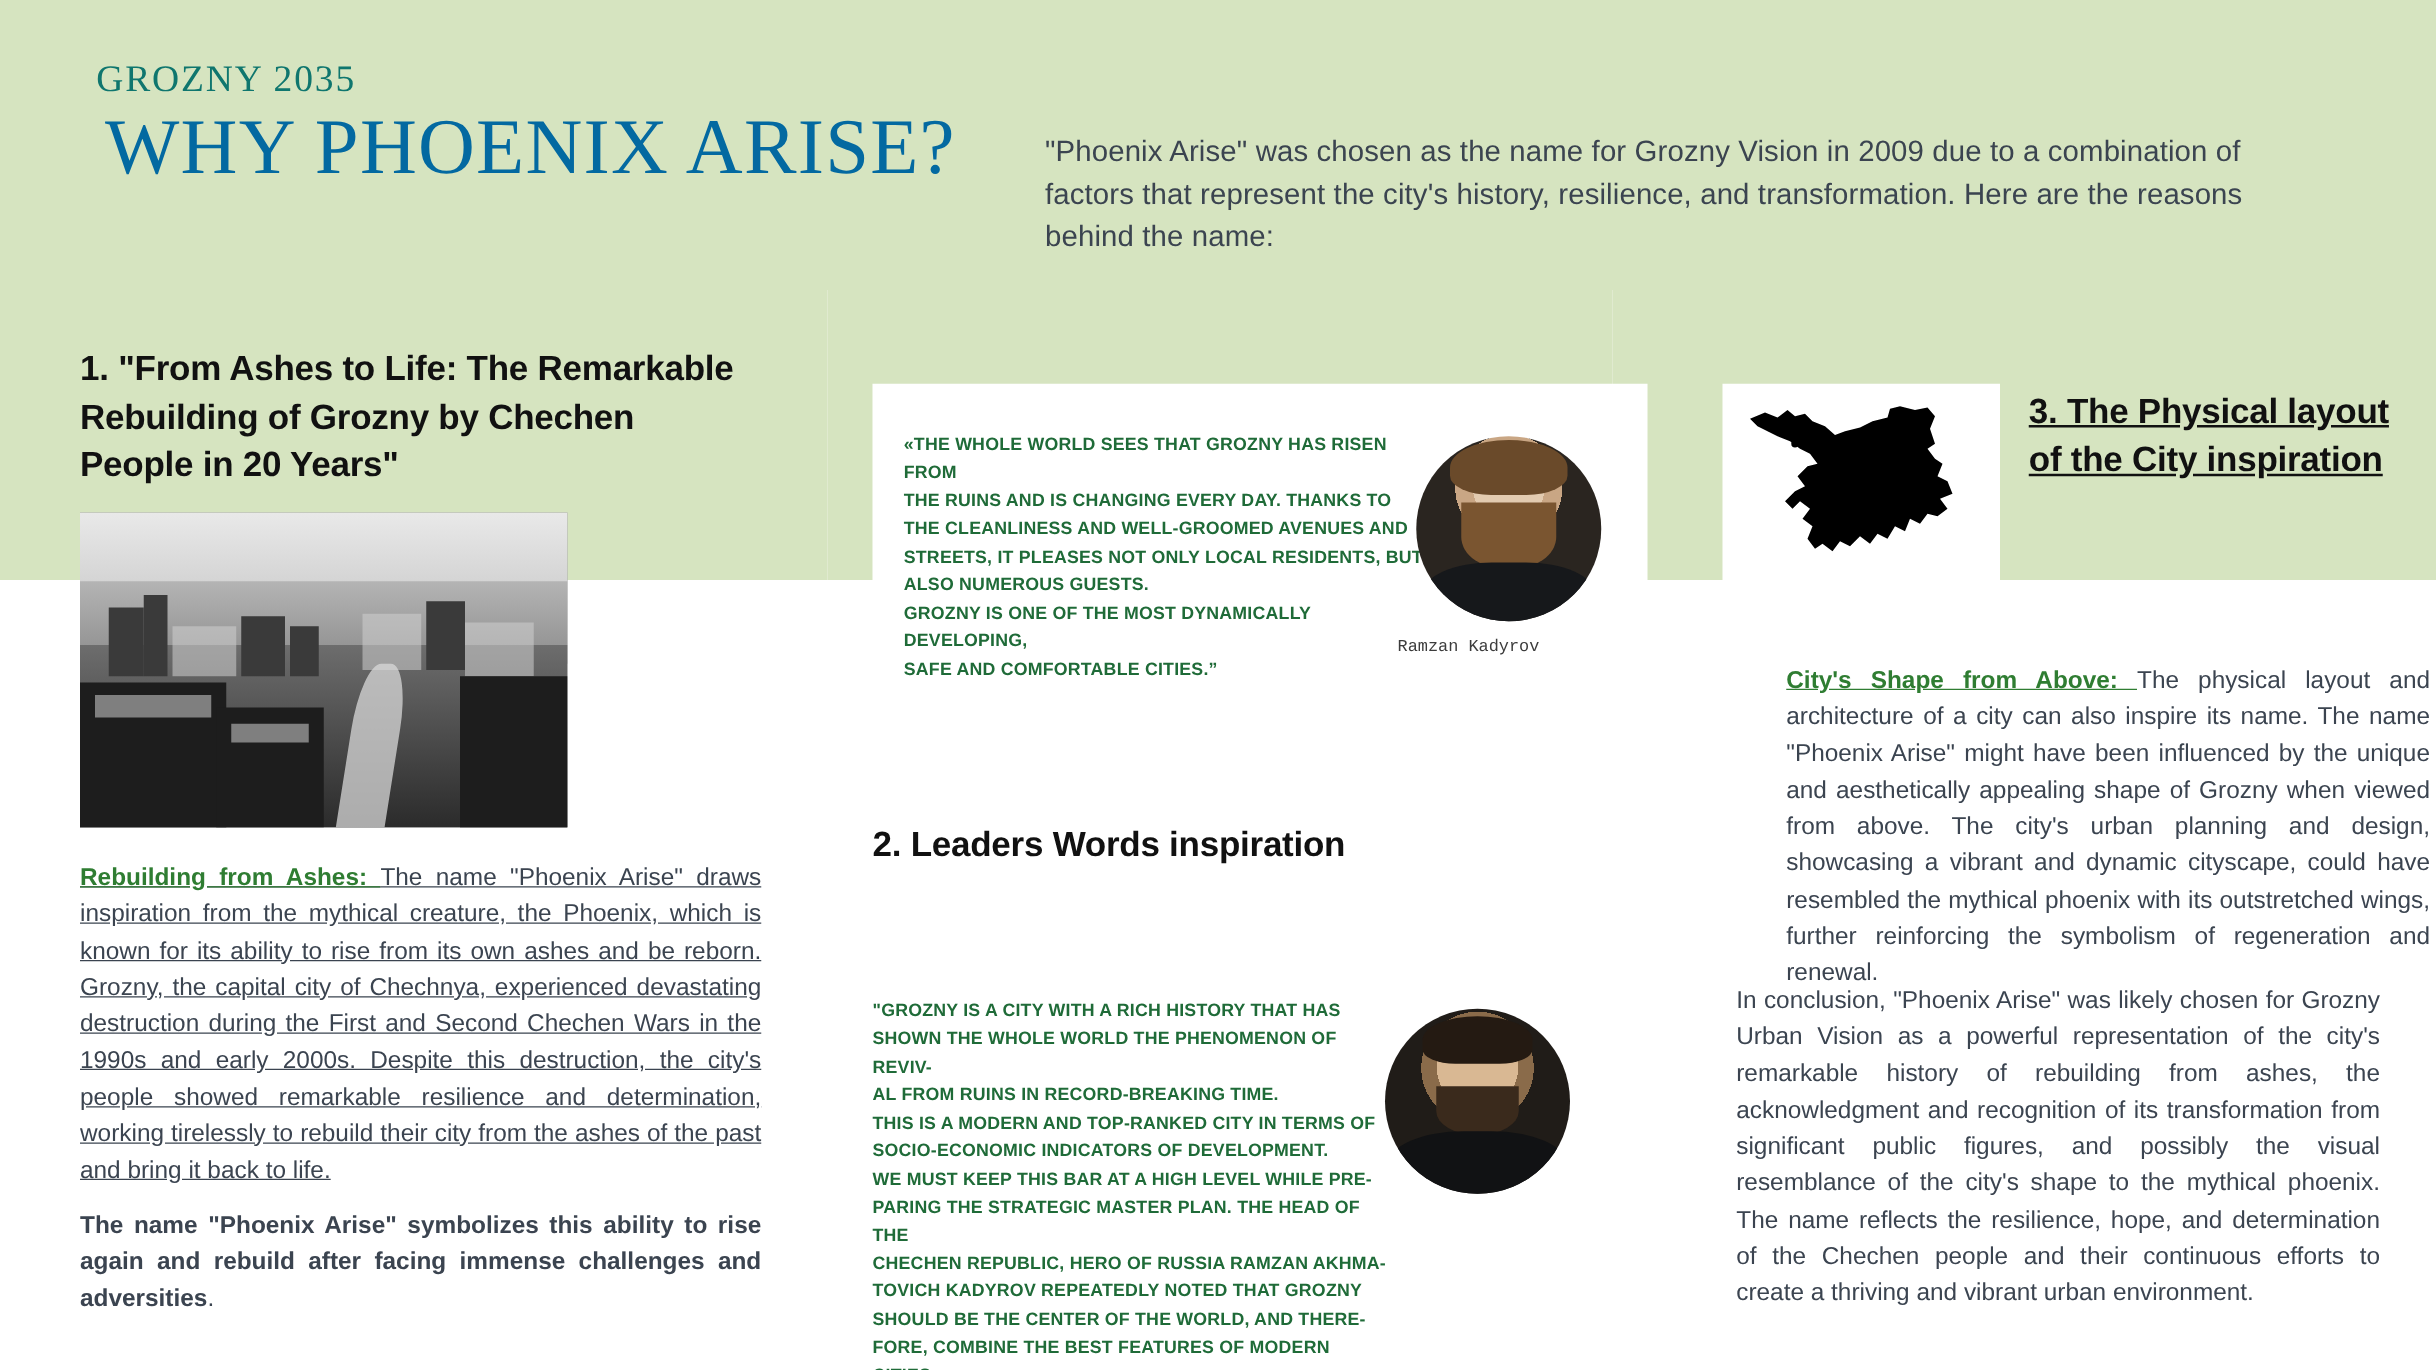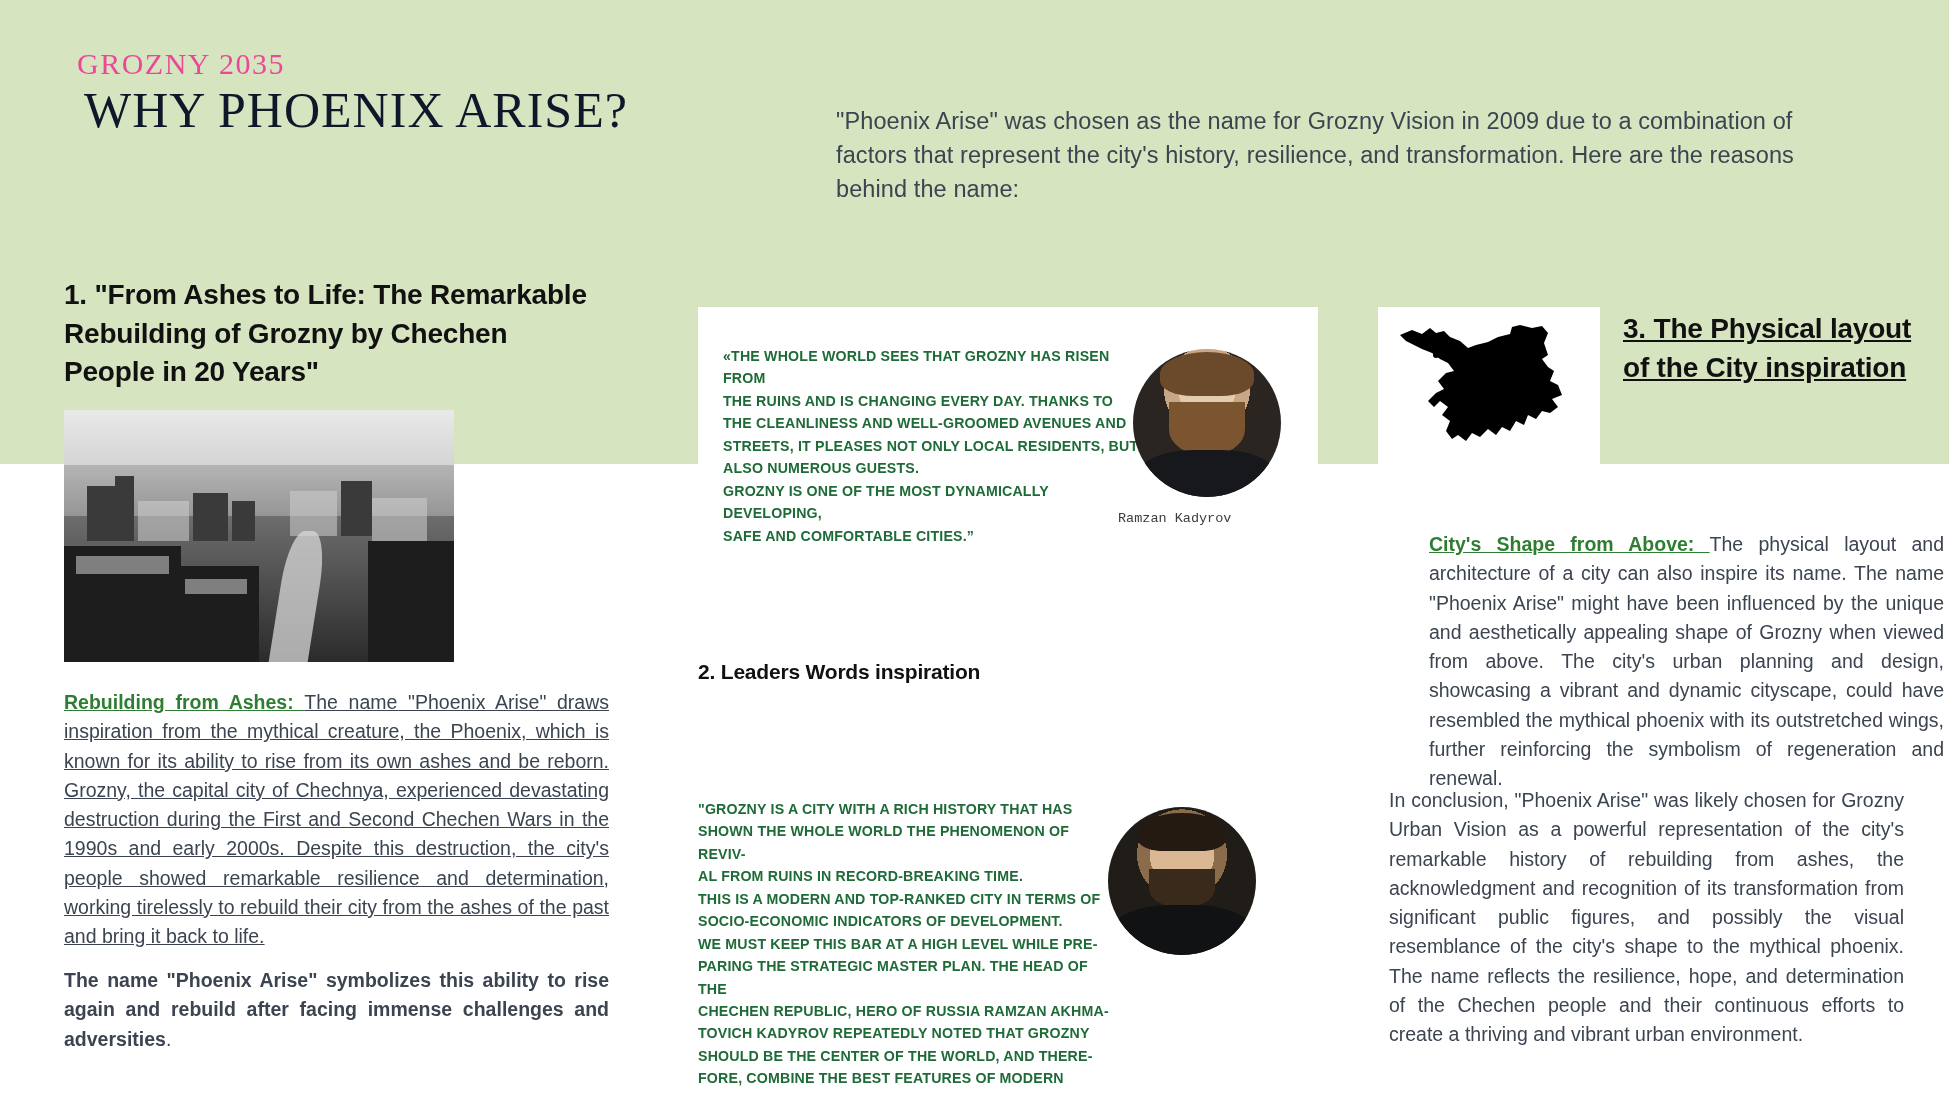--- a/index.html
+++ b/index.html
@@ -29,28 +29,28 @@
   }
   #band-body{
     position:absolute;left:0;top:464px;width:1949px;height:632px;
     background:#ffffff;
   }
 
   
   #kicker{
     position:absolute;left:77px;top:47px;
     font-family:"Liberation Serif", serif;
-    font-size:30px;letter-spacing:1.5px;color:#ec4899;
+    font-size:30px;letter-spacing:1.5px;color:#0f766e;
     white-space:nowrap;
     text-align:center;
   }
   #main-title{
     position:absolute;left:84px;top:84px;
     font-family:"Liberation Serif", serif;
-    font-size:50px;letter-spacing:1px;color:#0f172a;
+    font-size:63px;letter-spacing:1px;color:#0369a1;
     white-space:nowrap;line-height:1.05;
   }
   #intro{
     position:absolute;left:836px;top:104px;width:990px;
     font-size:23.5px;line-height:1.45;color:#3b4450;
     letter-spacing:.1px;
   }
 
   
   #s1-heading{
@@ -121,21 +121,21 @@
   #p2 .suit{position:absolute;left:2%;top:66%;width:96%;height:42%;background:#111214;border-radius:42% 42% 0 0;}
   .attrib{
     position:absolute;right:24px;
     font-size:13.5px;color:#3c3c3c;line-height:1.85;
     text-align:left;width:180px;font-family:Liberation Mono, monospace;
   }
   #a1{top:200px;right:20px;}
   #a2{top:200px;right:20px;}
   #s2-heading{
     position:absolute;left:698px;top:660px;
-    font-size:21px;font-weight:bold;color:#111;letter-spacing:-.2px;
+    font-size:28px;font-weight:bold;color:#111;letter-spacing:-.2px;
   }
 
   
   #shape-card{
     position:absolute;left:1378px;top:307px;width:222px;height:160px;
     background:#ffffff;
   }
   #shape-card svg{position:absolute;left:14px;top:8px;}
   #s3-heading{
     position:absolute;left:1623px;top:310px;width:300px;

